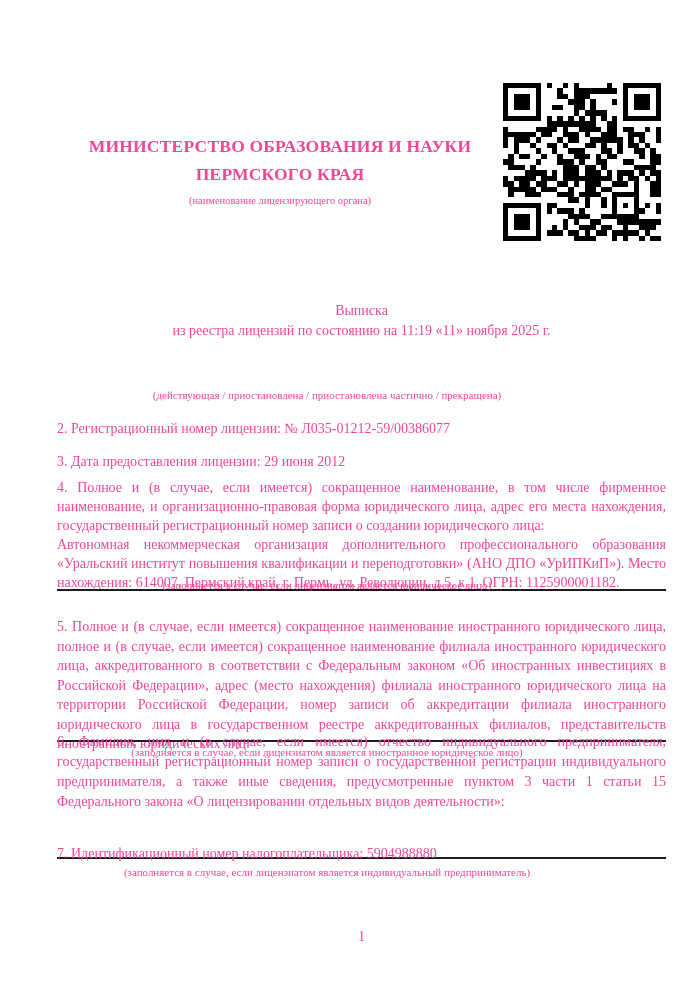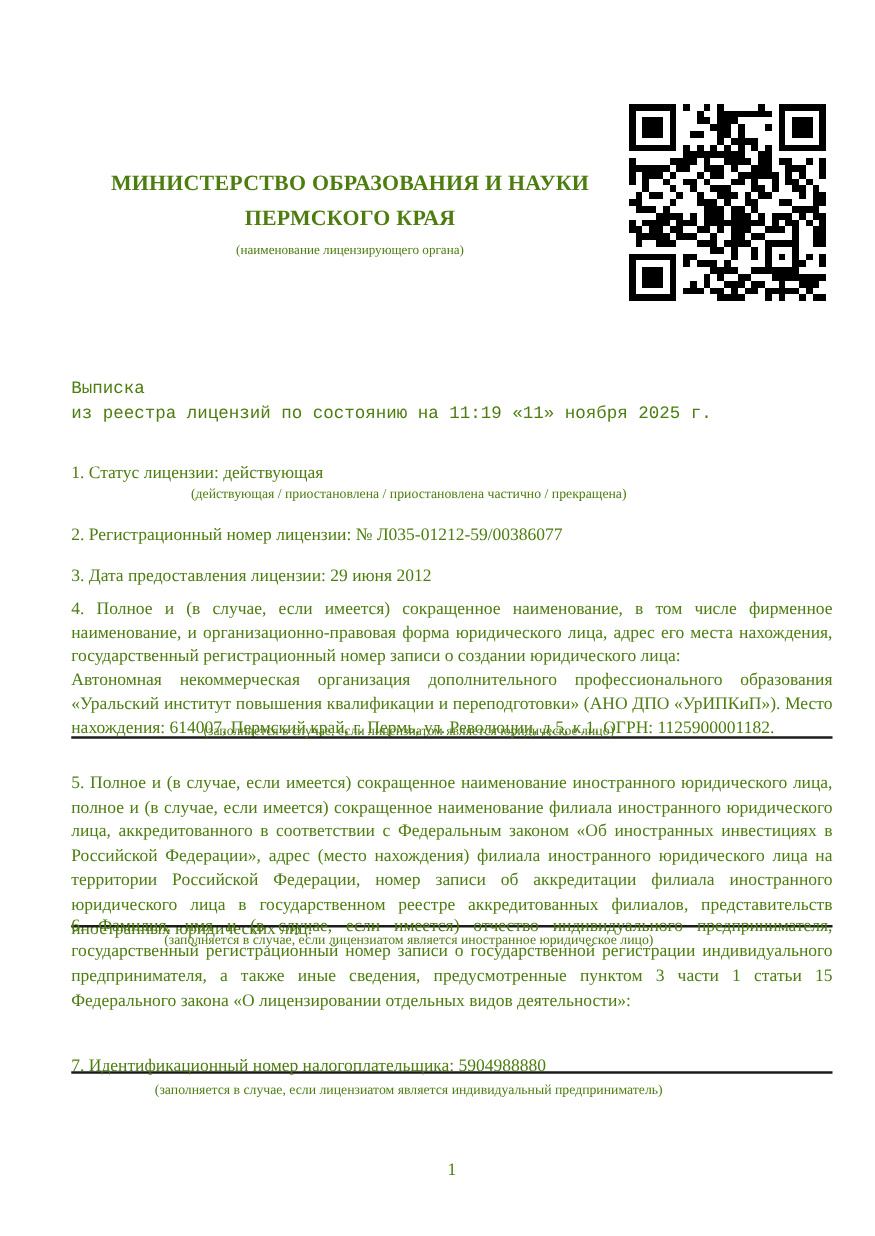--- a/index.html
+++ b/index.html
@@ -3,21 +3,21 @@
 <meta charset="utf-8">
 <style>
   * { margin: 0; padding: 0; box-sizing: border-box; }
   html, body { background: #ffffff; }
   .page {
     position: relative;
     width: 700px;
     height: 989px;
     background: #ffffff;
     font-family: "Liberation Serif", "DejaVu Serif", serif;
-    color: #4d7c0f;
+    color: #ec4899;
     overflow: hidden;
   }
   .abs { position: absolute; }
 
   
   .hdr {
     left: 57px; top: 133px; width: 446px;
     text-align: center;
   }
   .ministry {
@@ -28,21 +28,21 @@
     margin-top: 6px;
     font-size: 10.5px; line-height: 13px;
   }
 
   
   .qr { left: 503px; top: 83px; width: 158px; height: 158px; }
 
   
   .title-block {
     left: 57px; top: 301px; width: 609px;
-    text-align: left; font-size: 14px; line-height: 20px; font-family: Liberation Mono, monospace;
+    text-align: center; font-size: 14px; line-height: 20px;
   }
 
   .body-line { left: 57px; width: 609px; font-size: 14px; line-height: 19px; }
   #it1 { top: 369px; }
   #it2 { top: 419px; }
   #it3 { top: 452px; }
   #it7 { top: 844px; }
 
   .para {
     left: 57px; width: 609px;
@@ -531,21 +531,20 @@
       <rect x="25" y="28" width="1" height="1" fill="#000"></rect>
       <rect x="27" y="28" width="1" height="1" fill="#000"></rect>
       <rect x="28" y="28" width="1" height="1" fill="#000"></rect>
     </svg>
 
   <div class="abs title-block">
     <div>Выписка</div>
     <div>из реестра лицензий по состоянию на 11:19 «11» ноября 2025 г.</div>
   </div>
 
-  <div id="it1" class="abs body-line">1. Статус лицензии: действующая</div>
   <div id="cap1" class="abs fill-caption">(действующая / приостановлена / приостановлена частично / прекращена)</div>
 
   <div id="it2" class="abs body-line">2. Регистрационный номер лицензии: № Л035-01212-59/00386077</div>
 
   <div id="it3" class="abs body-line">3. Дата предоставления лицензии: 29 июня 2012</div>
 
   <div id="p4" class="abs para">
     <div>4. Полное и (в случае, если имеется) сокращенное наименование, в том числе фирменное наименование, и организационно-правовая форма юридического лица, адрес его места нахождения, государственный регистрационный номер записи о создании юридического лица:</div>
     <div>Автономная некоммерческая организация дополнительного профессионального образования «Уральский институт повышения квалификации и переподготовки» (АНО ДПО «УрИПКиП»). Место нахождения: 614007, Пермский край, г. Пермь, ул. Революции, д.5, к.1. ОГРН: 1125900001182.</div>
   </div>

